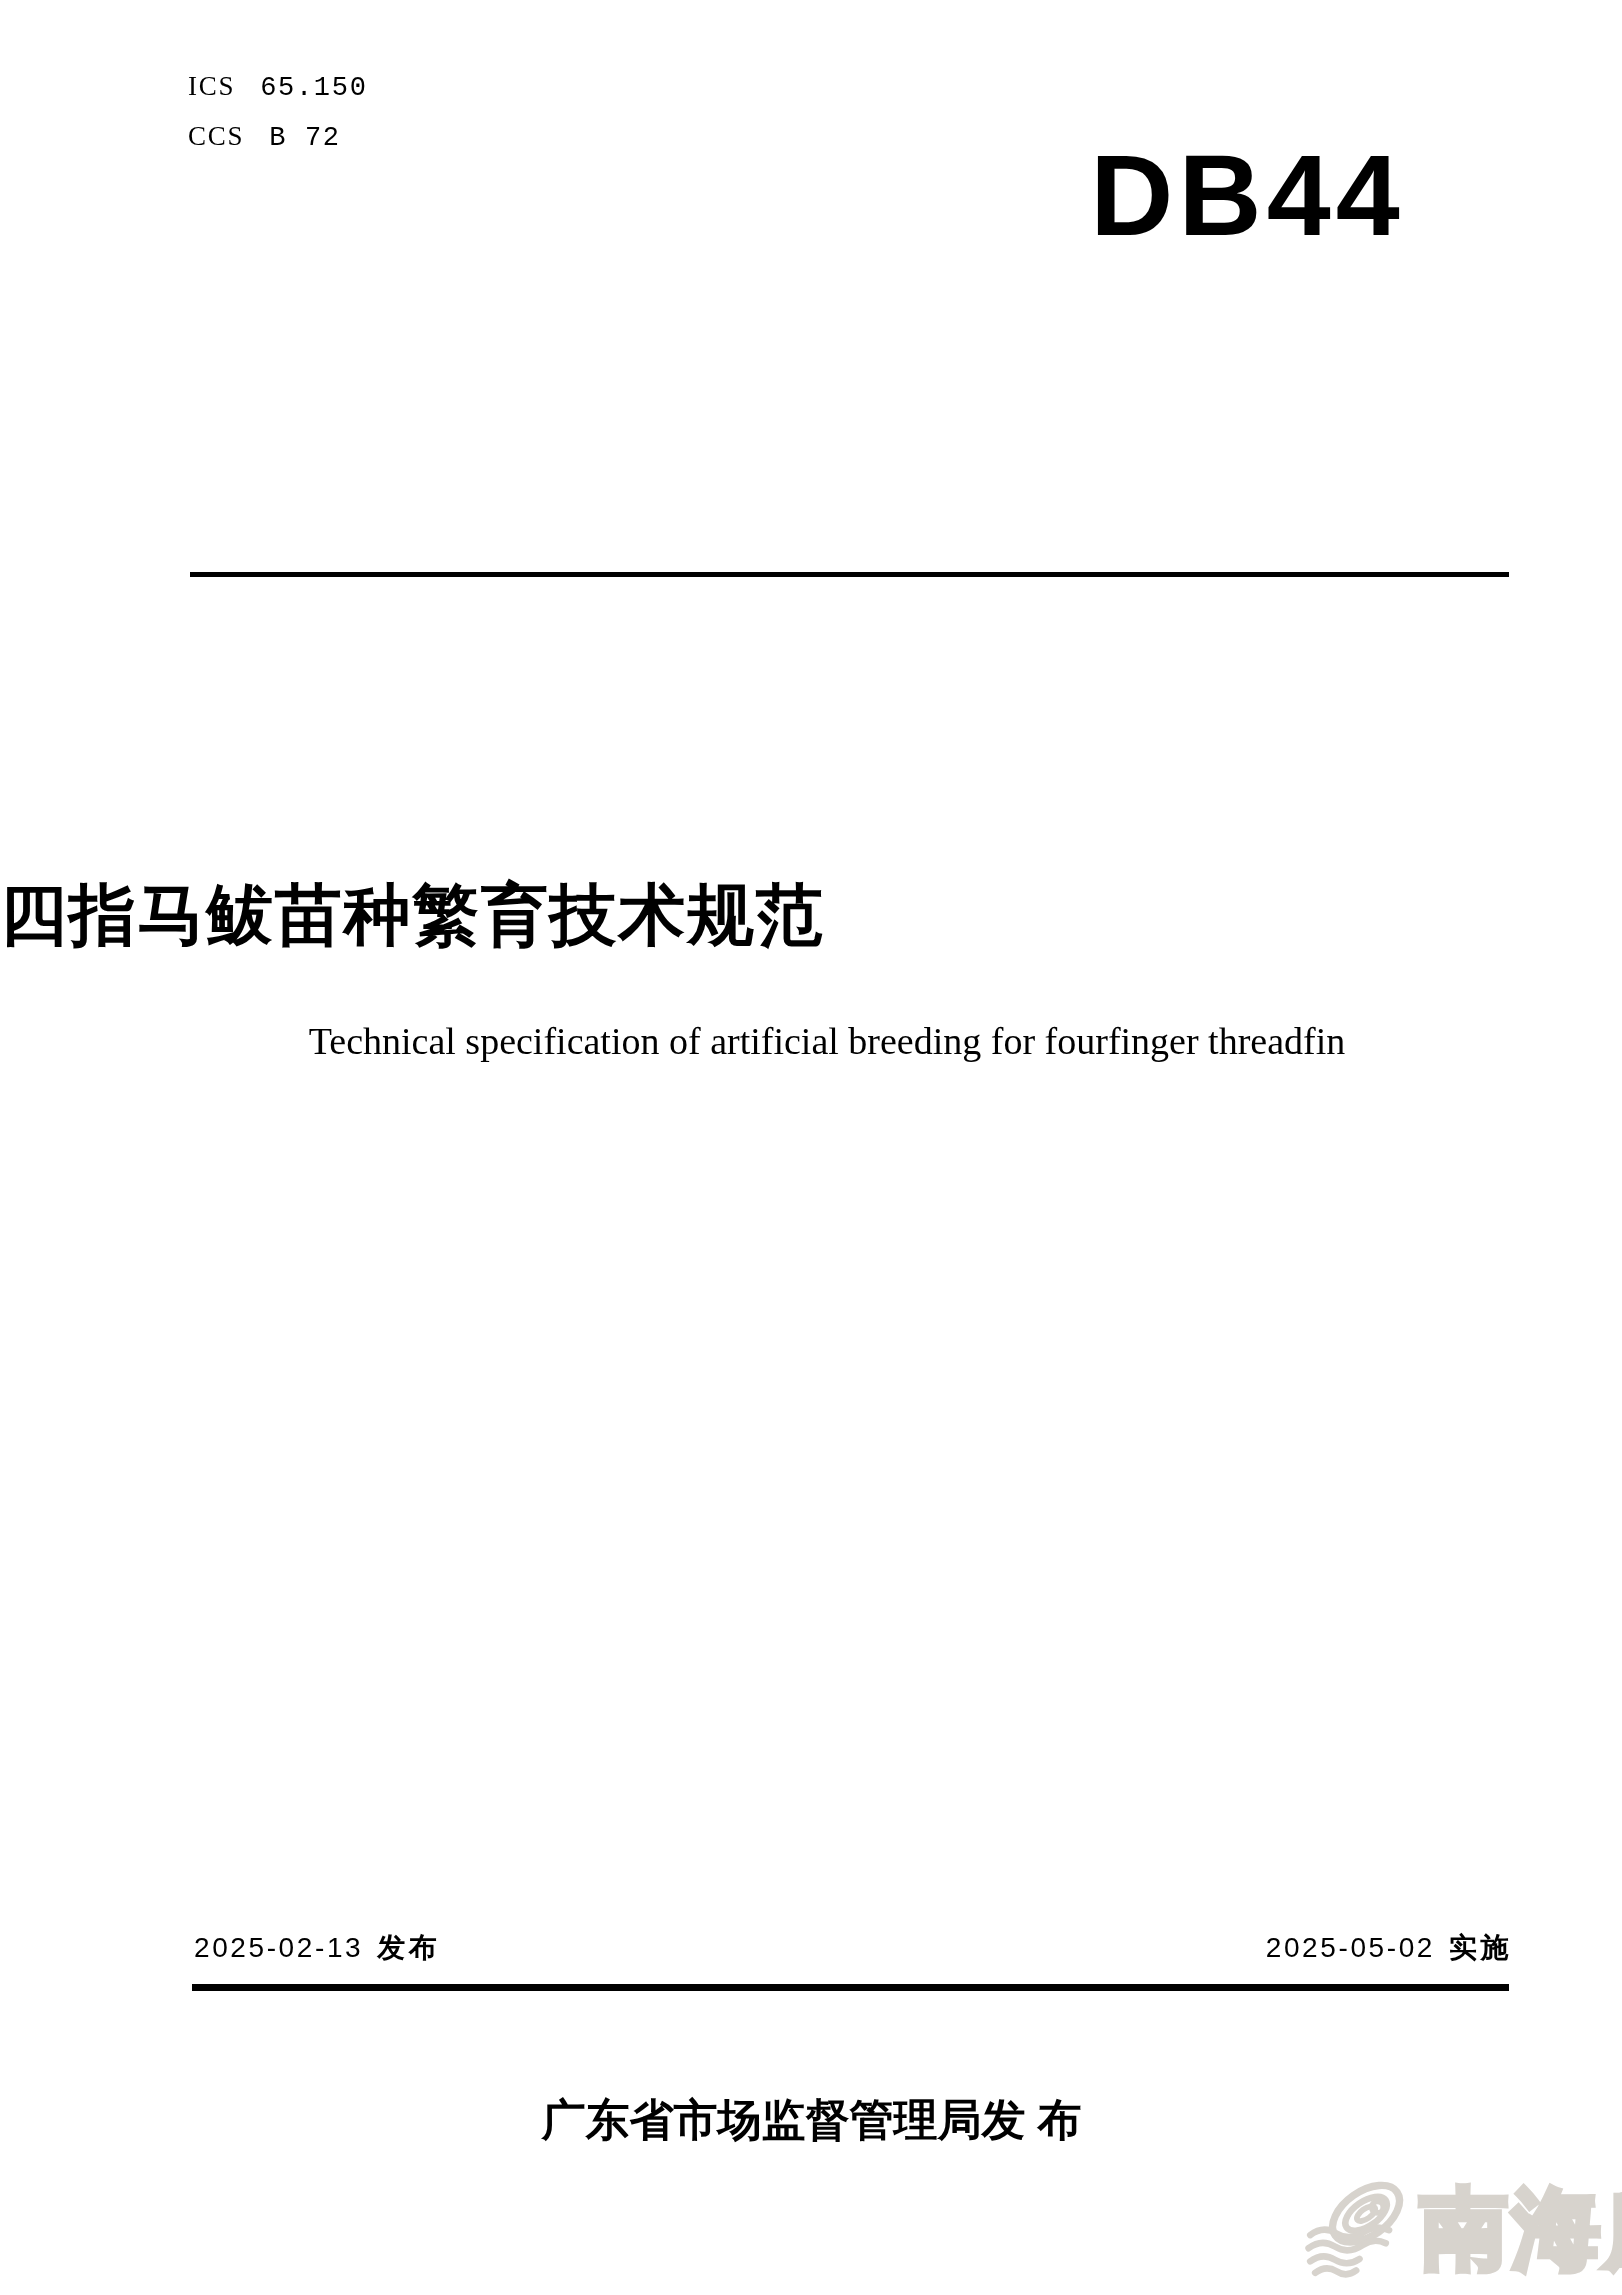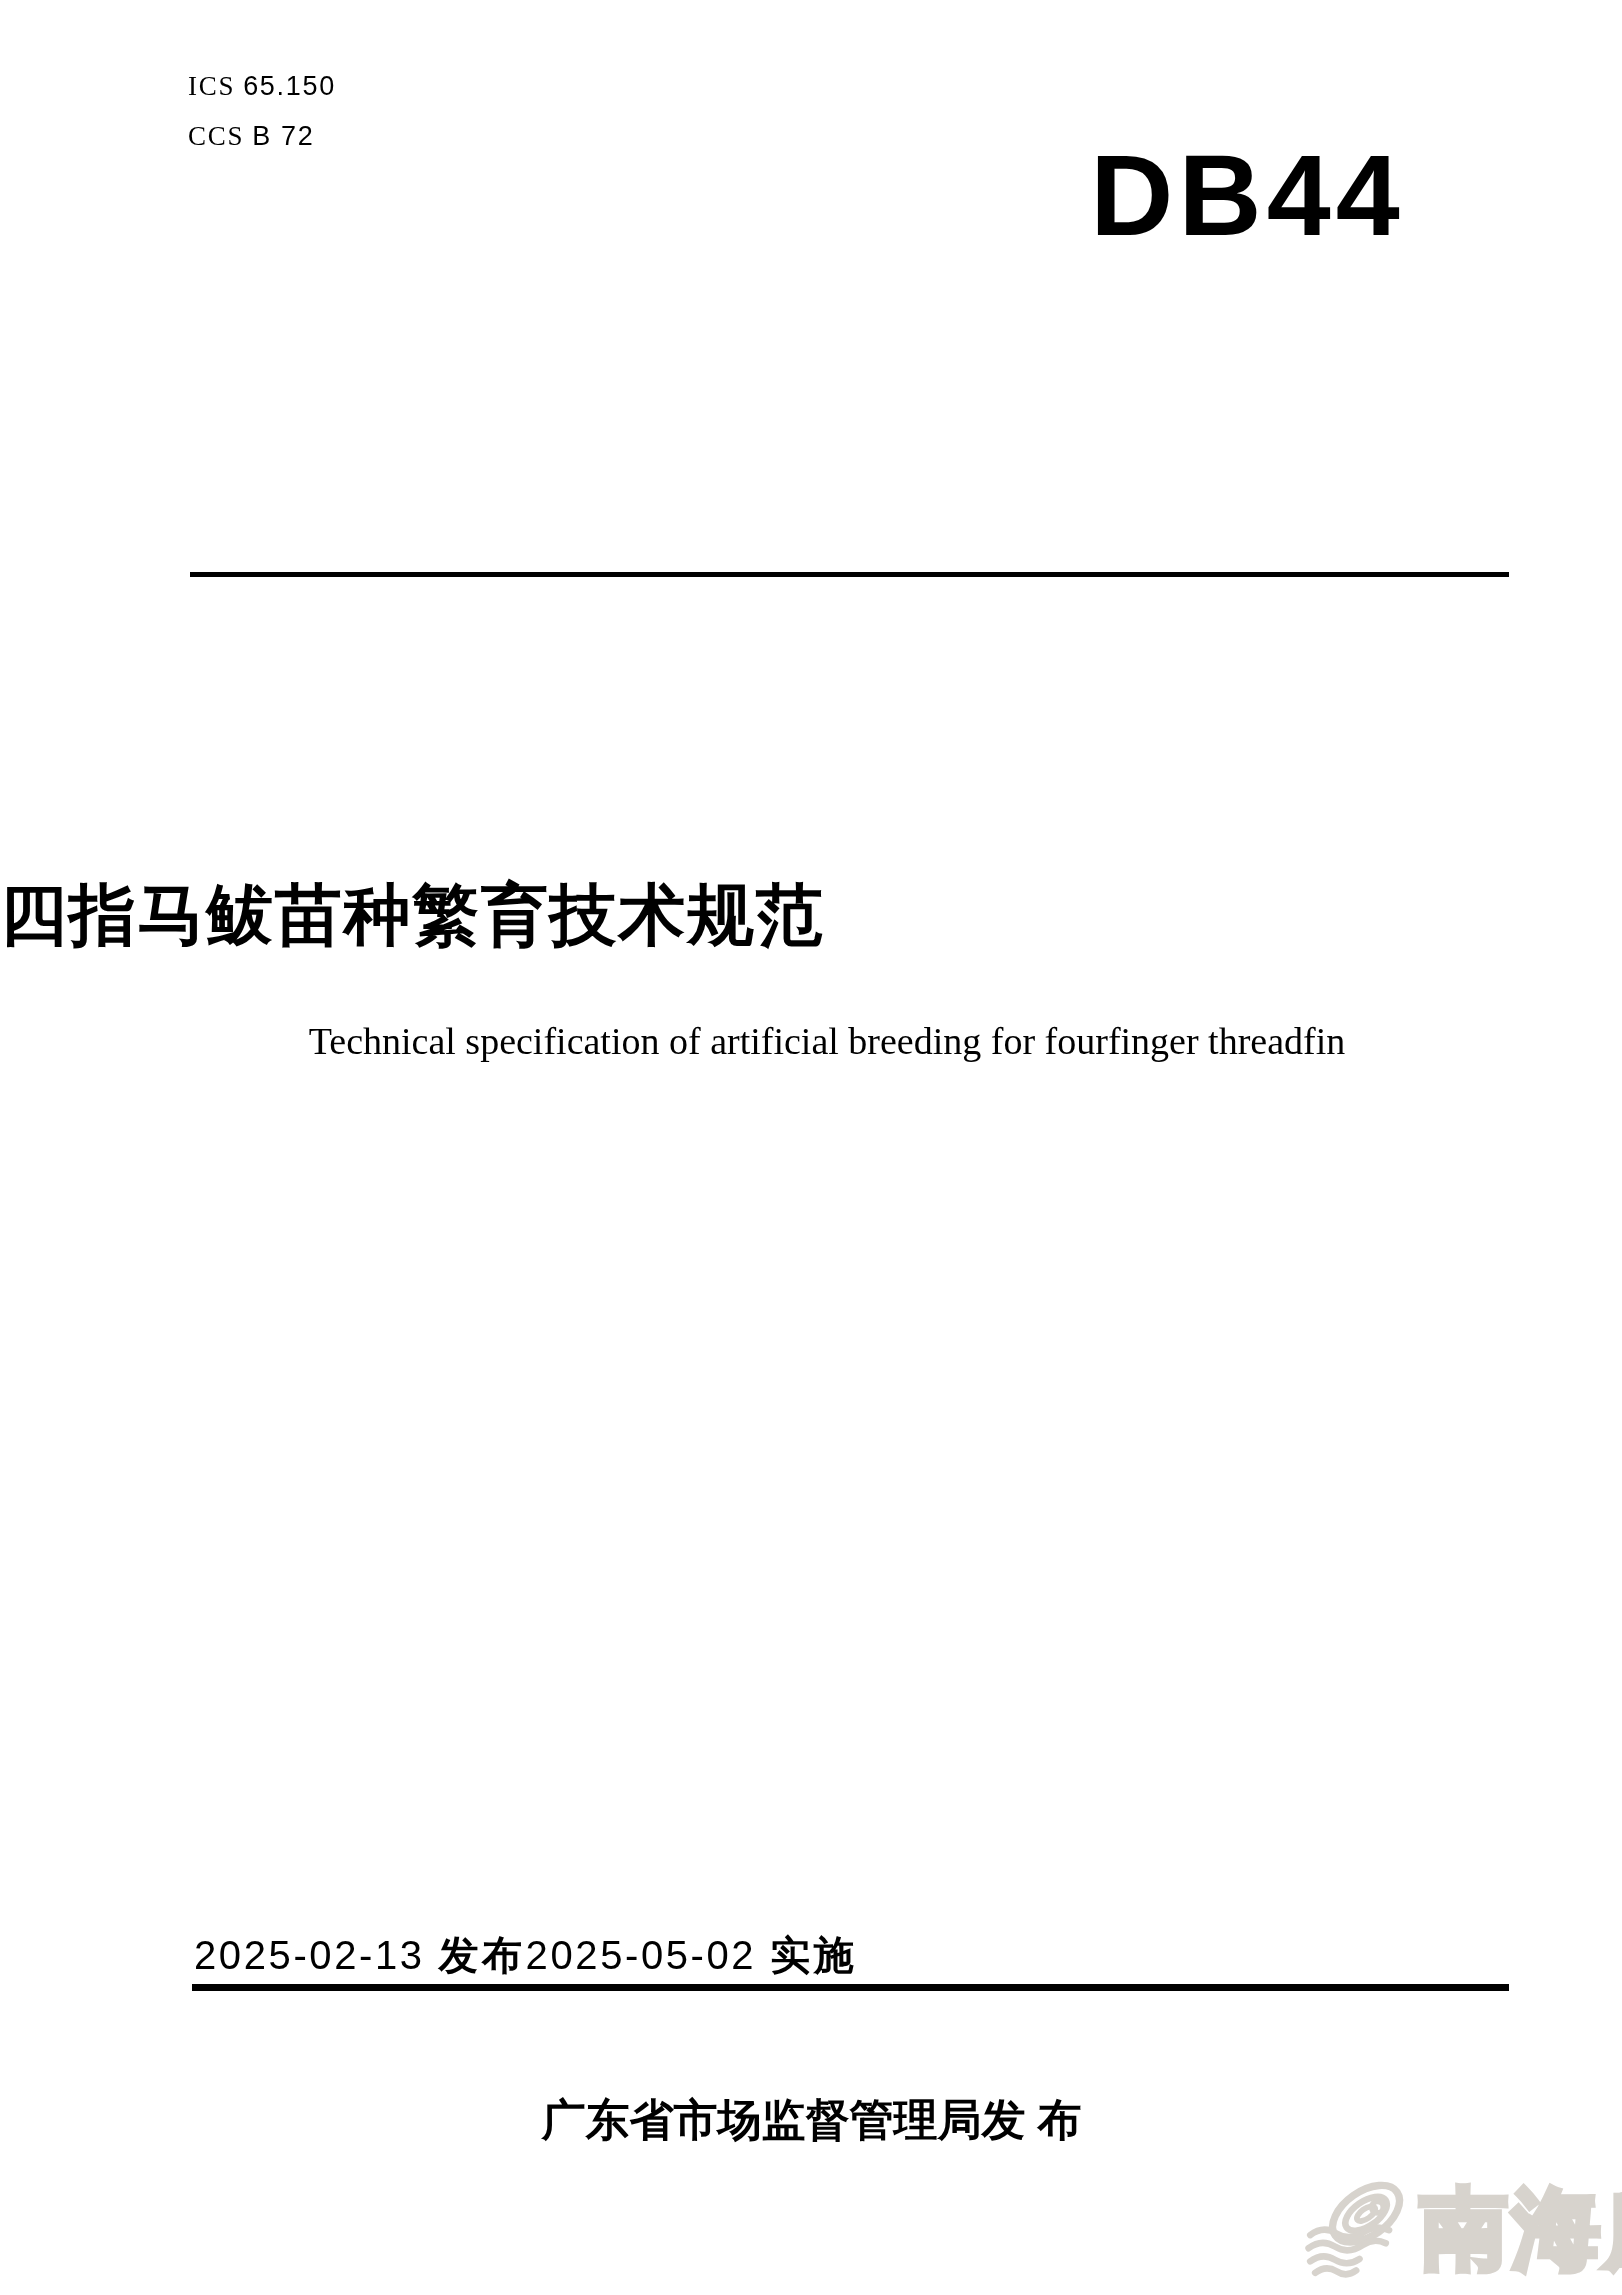--- a/index.html
+++ b/index.html
@@ -13,21 +13,21 @@
     font-family: "Liberation Serif", "DejaVu Serif", serif;
     color: #000000;
   }
 
   
   .ics-line {
     position: absolute; left: 188px; top: 72px;
     font-size: 27px; line-height: 1.1; white-space: nowrap;
   }
   .ics-line .code-label { font-family: "Liberation Serif", serif; letter-spacing: 1.7px; }
-  .ics-line .code-value { font-family: Liberation Sans, sans-serif; margin-left: 8px; letter-spacing: 1.7px; }
+  .ics-line .code-value { font-family: Liberation Mono, monospace; margin-left: 25px; letter-spacing: 1.7px; }
   .ccs-line { top: 122px; }
 
   
   .db-logo {
     position: absolute; top: 138px; right: 218px;
     font-family: "Liberation Sans", "DejaVu Sans", sans-serif;
     font-weight: 900; font-size: 115px; line-height: 1;
     letter-spacing: 5.2px; white-space: nowrap;
   }
 
@@ -60,22 +60,22 @@
   .title-en {
     position: absolute; left: 0; top: 1021px; width: 100%;
     text-align: center; font-size: 38px; line-height: 1.1;
     font-family: "Liberation Serif", "DejaVu Serif", serif;
     padding-left: 31px;
   }
 
   
   .date-row {
     position: absolute; left: 194px; right: 111px; top: 1933px;
-    display: flex; align-items: baseline;
-    font-size: 40px; line-height: 1.1; white-space: nowrap;
+    display: flex; justify-content: space-between; align-items: baseline;
+    font-size: 28px; line-height: 1.1; white-space: nowrap;
   }
   .date-num {
     font-family: "Liberation Sans", sans-serif;
     letter-spacing: 2.6px;
   }
   .date-label {
     font-family: "Liberation Sans", sans-serif;
     font-weight: bold; margin-left: 14px; letter-spacing: 3.5px;
   }
 

